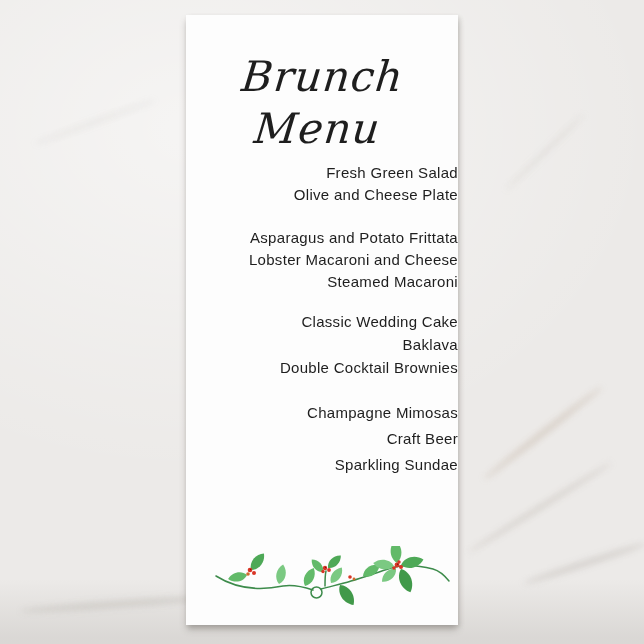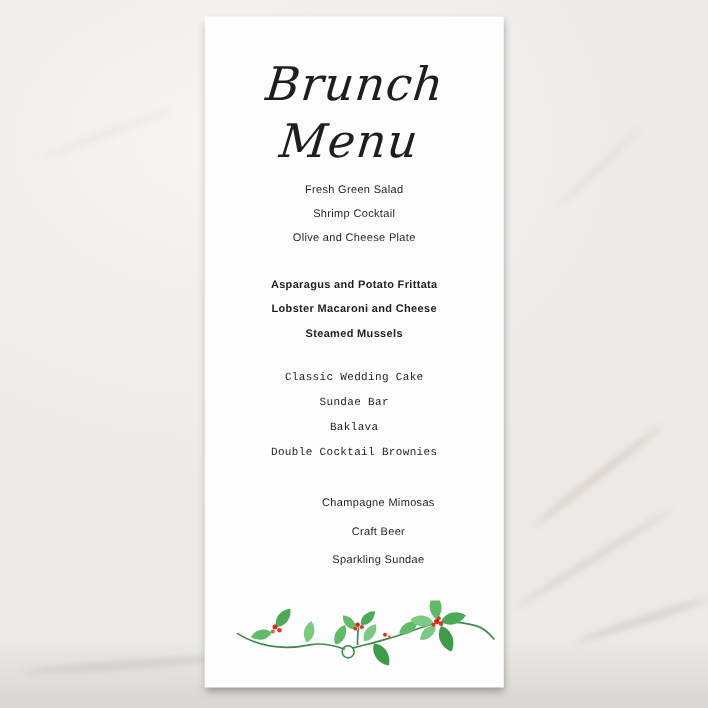--- a/index.html
+++ b/index.html
@@ -43,29 +43,30 @@
     font-style: italic; font-weight: 500;
     font-size: 42px; line-height: 52px;
     letter-spacing: 1px;
     transform: skewX(-6deg);
     color: var(--text, #1e1e1e);
   }
   .title .t-line { display: block; }
 
   .menu-section { margin: 0; padding: 0; list-style: none; }
   .menu-item {
-    font-size: 10px; letter-spacing: 0.3px;
+    font-size: 15px; letter-spacing: 0.3px;
     color: var(--text, #1e1e1e);
+    text-align: right;
   }
   .sec-appetizers { margin-top: 7px; }
   .sec-appetizers .menu-item { line-height: 22px; }
-  .sec-mains      { margin-top: 21px; font-weight: bold; }
+  .sec-mains      { margin-top: 21px; }
   .sec-mains .menu-item { line-height: 22px; }
   .sec-desserts   { margin-top: 17px; }
-  .sec-desserts .menu-item { line-height: 23px; font-family: Liberation Mono, monospace; }
+  .sec-desserts .menu-item { line-height: 23px; }
   .sec-drinks     { margin-top: 21px; }
   .sec-drinks .menu-item { line-height: 26px; padding-left: 44px; }
 
   .vine { position: absolute; left: 27px; bottom: 13px; width: 242px; height: 66px; }
 </style>
 </head>
 <body>
 
 <div class="scene">
   <div class="vein v1"></div>
@@ -77,33 +78,31 @@
 
   <div class="card">
 
     <h1 class="title">
       <span class="t-line">Brunch</span>
       <span class="t-line">Menu</span>
     </h1>
 
     <ul class="menu-section sec-appetizers">
       <li class="menu-item">Fresh Green Salad</li>
-      <li class="menu-item">Shrimp Cocktail</li>
       <li class="menu-item">Olive and Cheese Plate</li>
     </ul>
 
     <ul class="menu-section sec-mains">
       <li class="menu-item">Asparagus and Potato Frittata</li>
       <li class="menu-item">Lobster Macaroni and Cheese</li>
-      <li class="menu-item">Steamed Mussels</li>
+      <li class="menu-item">Steamed Macaroni</li>
     </ul>
 
     <ul class="menu-section sec-desserts">
       <li class="menu-item">Classic Wedding Cake</li>
-      <li class="menu-item">Sundae Bar</li>
       <li class="menu-item">Baklava</li>
       <li class="menu-item">Double Cocktail Brownies</li>
     </ul>
 
     <ul class="menu-section sec-drinks">
       <li class="menu-item">Champagne Mimosas</li>
       <li class="menu-item">Craft Beer</li>
       <li class="menu-item">Sparkling Sundae</li>
     </ul>
 

